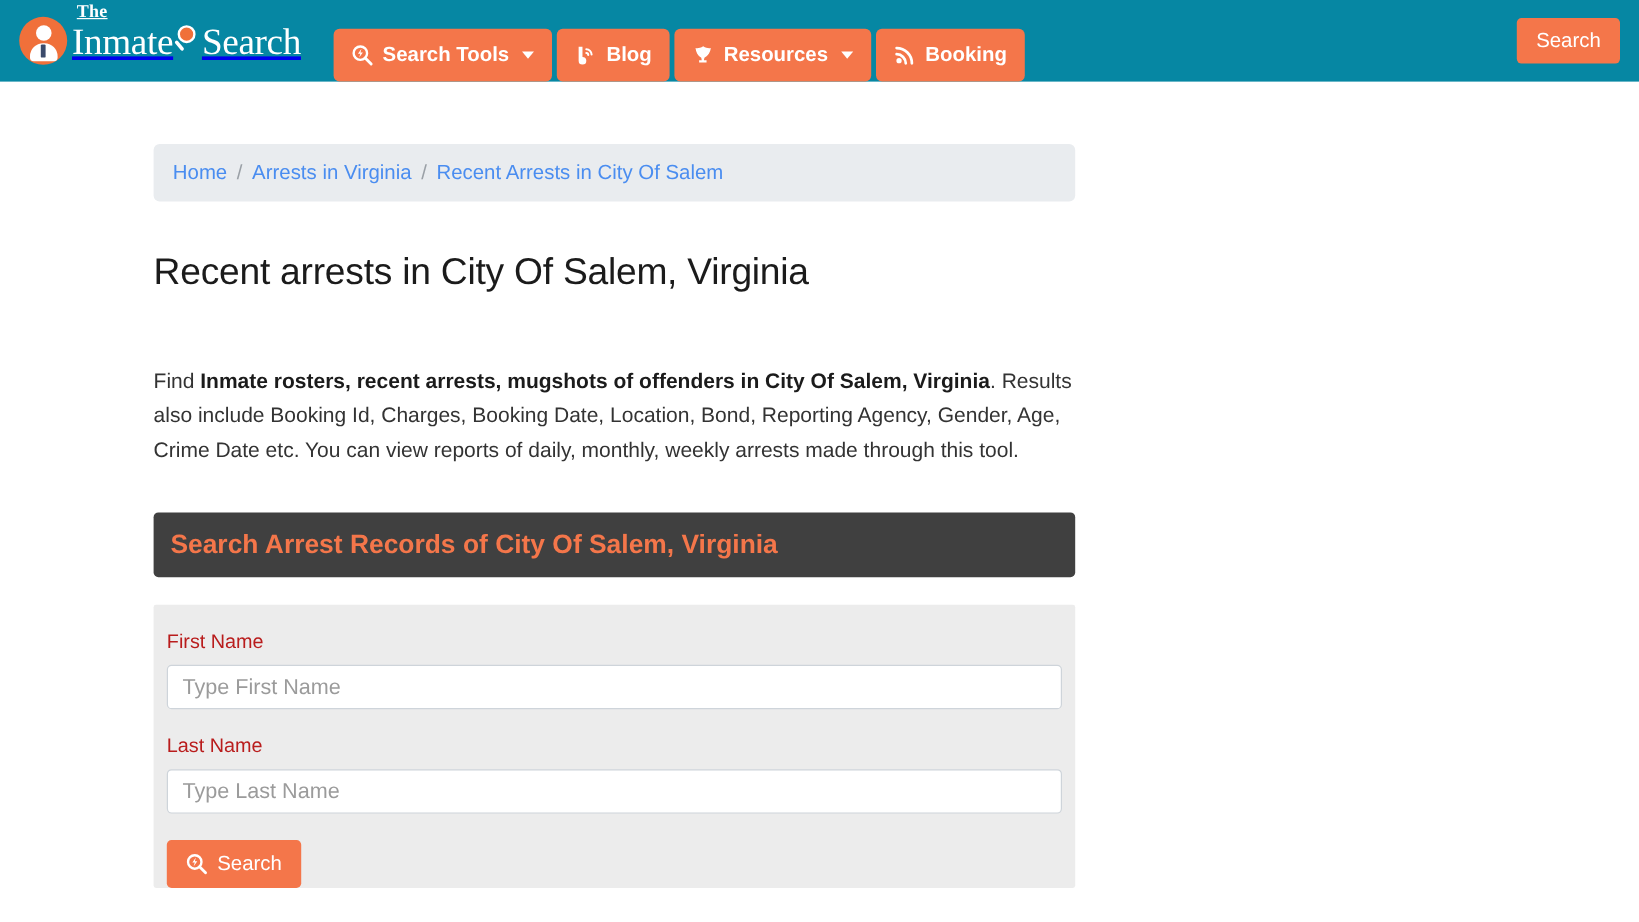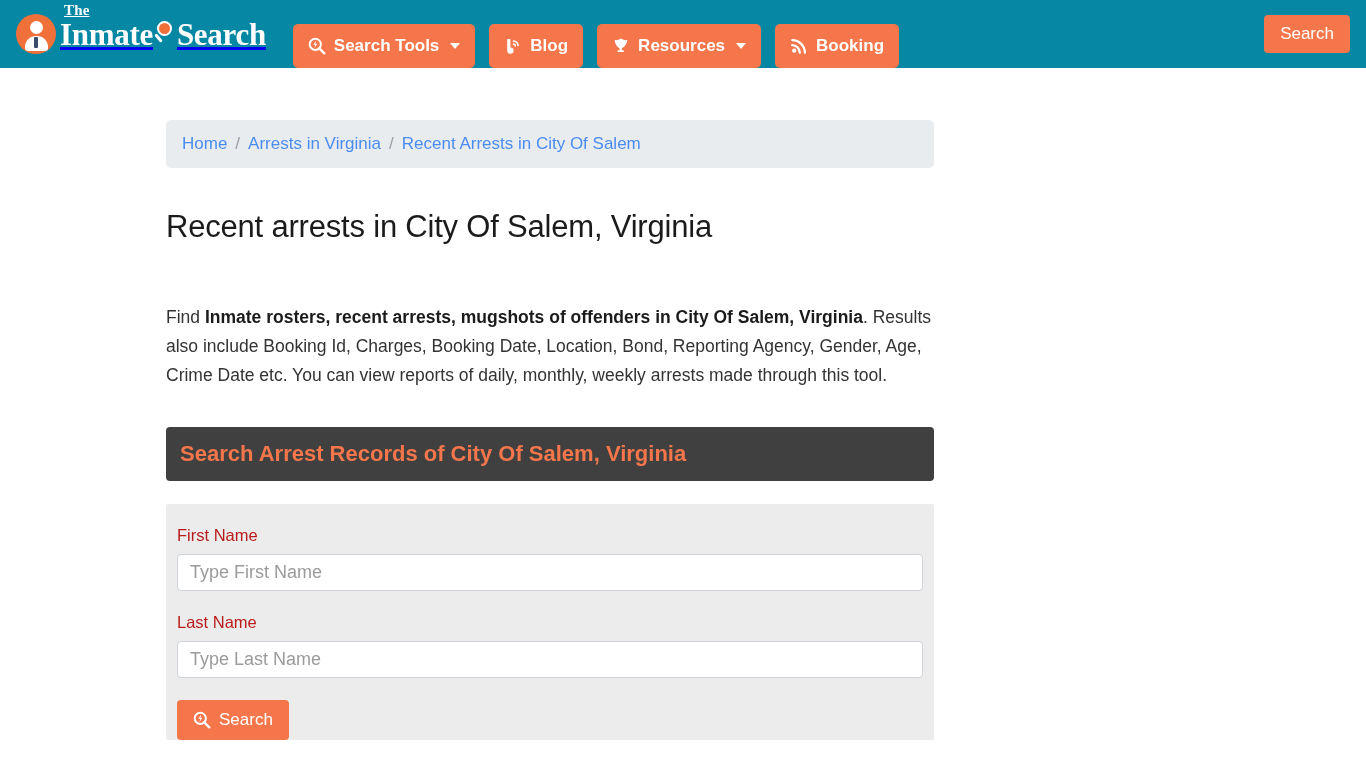--- a/index.html
+++ b/index.html
@@ -65,21 +65,21 @@
     color: #ffffff;
     font-family: "Liberation Serif", serif;
     font-weight: bold;
     font-size: 15px;
     letter-spacing: .2px;
     text-decoration: underline;
   }
   #logo-main {
     color: #ffffff;
     font-family: "Liberation Serif", serif;
-    font-weight: bold;
+    font-weight: normal;
     font-size: 31px;
     letter-spacing: -0.3px;
     display: flex;
     align-items: baseline;
   }
   #logo-mag {
     position: relative;
     width: 22px; height: 26px;
     display: inline-block;
     margin: 0 1px;
@@ -99,21 +99,21 @@
     background: #ffffff;
     transform: rotate(-40deg);
     left: 3px; top: 14px;
     border-radius: 2px;
   }
 
   
   #main-nav {
     display: flex;
     align-items: flex-end;
-    gap: 14px;
+    gap: 4px;
     margin-left: 27px;
     margin-top: 23px;
   }
   .nav-btn {
     background: #f4764a;
     color: #ffffff;
     border: none;
     border-radius: 5px;
     height: 44px;
     padding: 0 15px;
@@ -165,21 +165,20 @@
     padding: 0 16px;
     font-size: 17px;
     cursor: pointer;
     font-family: "Liberation Sans", sans-serif;
   }
 
   
   #page {
     width: 1156px;
     padding-top: 52px;
-    padding-left: 38px;
   }
   #content {
     width: 768px;
     margin-left: 128px;
   }
 
   
   #breadcrumb {
     background: #e9ecef;
     border-radius: 5px;

